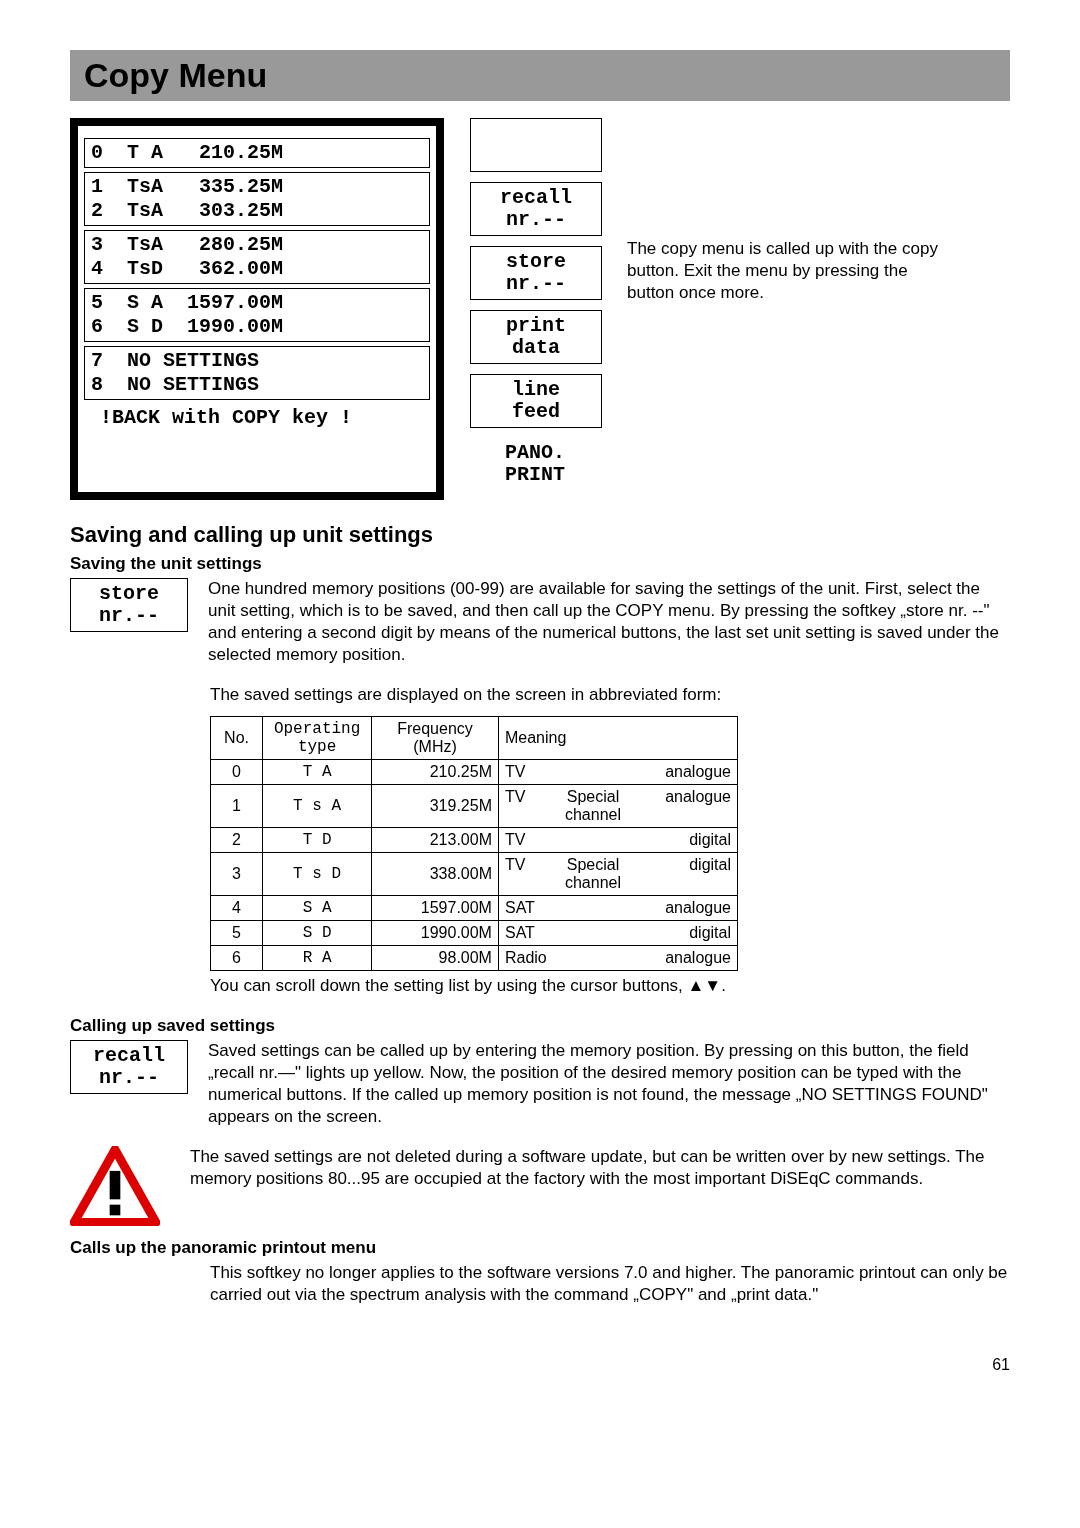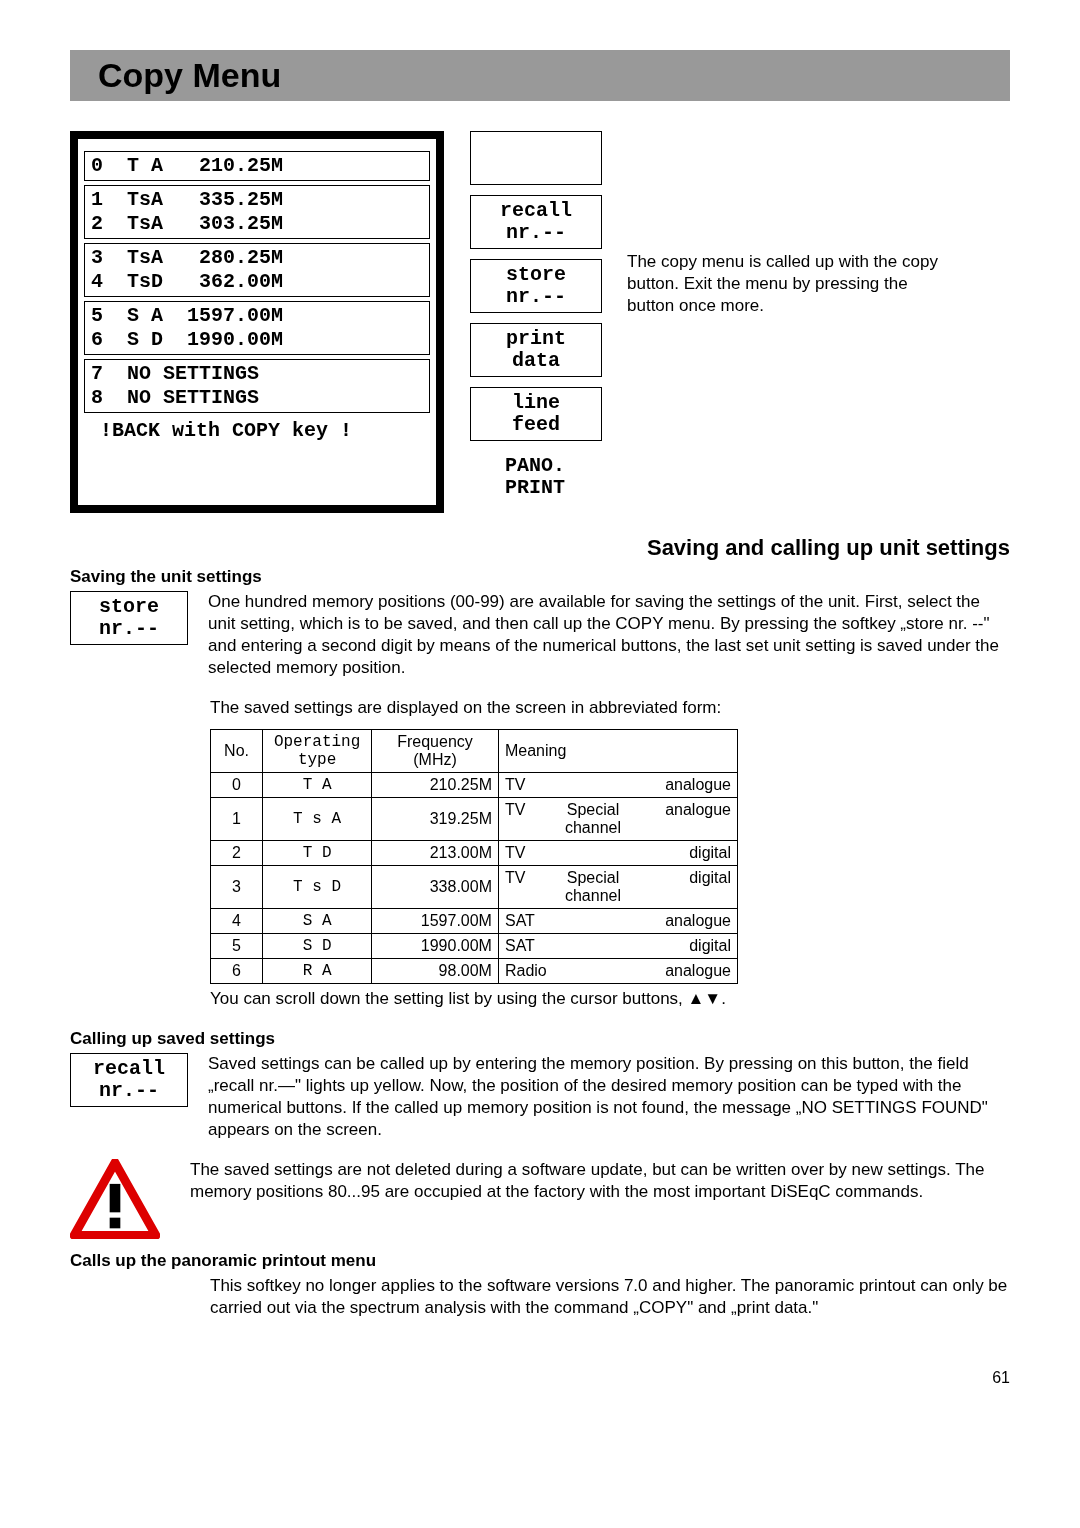--- a/index.html
+++ b/index.html
@@ -12,22 +12,22 @@
   }
   .page {
     padding: 50px 70px 40px 70px;
     box-sizing: border-box;
   }
   .title-bar {
     background: #999;
     color: #000;
     font-size: 34px;
     font-weight: bold;
-    padding: 6px 28px;
-    margin-bottom: 30px;
+    padding: 6px 14px;
+    margin-bottom: 17px;
   }
   .screen-area {
     display: flex;
     gap: 0;
   }
   .lcd-outer {
     border: 8px solid #000;
     padding: 8px 4px;
     width: 350px;
     font-family: "Courier New", monospace;
@@ -79,21 +79,20 @@
     font-size: 17px;
     margin-left: 25px;
     width: 330px;
     line-height: 1.3;
     padding-top: 120px;
   }
   h2.subhead {
     font-size: 22px;
     font-weight: bold;
     margin: 22px 0 6px 0;
-    text-align: right;
   }
   .bold-label {
     font-weight: bold;
     font-size: 17px;
     margin: 4px 0;
   }
   .body-text {
     font-size: 17px;
     line-height: 1.3;
     margin: 0 0 10px 0;

